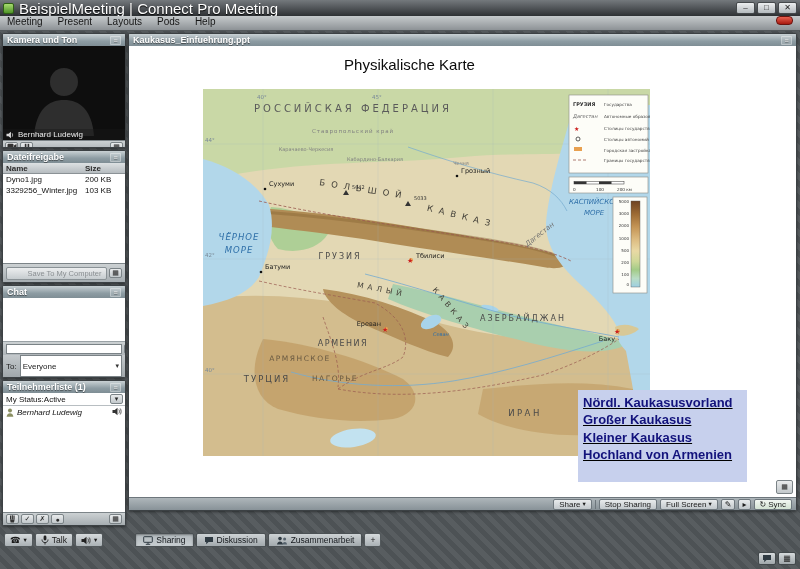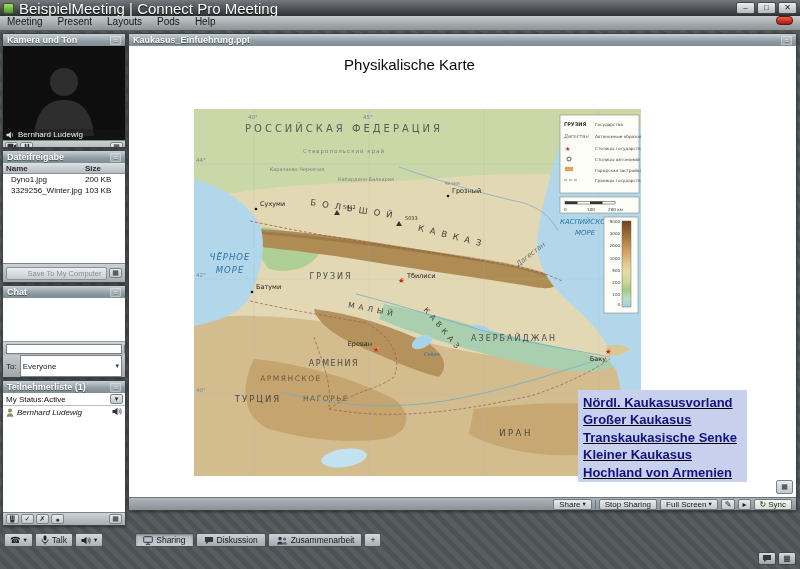--- a/index.html
+++ b/index.html
@@ -49,21 +49,21 @@
     font-size:7px; color:#2a2a2a; }
   .vc-spacer { flex:1; }
 
   
   .fs-header { flex:0 0 11px; display:flex; font-size:8px; font-weight:bold; color:#2c2c2c;
     background:linear-gradient(#dde1e3,#b6bcc0); border-bottom:1px solid #8b9296; align-items:center; }
   .fs-col-name { flex:1; padding-left:3px; }
   .fs-col-size { width:40px; }
   .fs-list { flex:1; background:#fff; font-size:8px; color:#111; }
   .fs-row { display:flex; height:11px; align-items:center; }
-  .fs-row .n { flex:1; padding-left:8px; white-space:nowrap; overflow:hidden; }
+  .fs-row .n { flex:1; padding-left:3px; white-space:nowrap; overflow:hidden; }
   .fs-row .s { width:40px; }
   .fs-bottom { flex:0 0 19px; display:flex; align-items:center; gap:2px; padding:0 3px;
     background:linear-gradient(#ccd1d3,#a6adb1); border-top:1px solid #7c8488; }
   .save-btn { height:13px; flex:1; font-size:7.5px; color:#8a8f92;
     background:linear-gradient(#eceeef,#c6cccf); border:1px solid #8a9296; border-radius:2px;padding-left:16px; }
 
   
   .chat-area { flex:1; background:#fff; border-bottom:1px solid #9aa2a6; }
   .chat-input-row { flex:0 0 13px; display:flex; align-items:center; gap:2px; padding:1px 3px;
     background:linear-gradient(#ccd1d3,#b0b6ba); }
@@ -81,21 +81,21 @@
   .att-row { flex:0 0 12px; display:flex; align-items:center; gap:3px; background:#fff;
     font-size:8px; padding:0 3px; color:#111; font-style:italic; }
   .att-fill { flex:1; background:#fff; }
   .att-bottom { flex:0 0 13px; display:flex; align-items:center; gap:2px; padding:0 3px;
     background:linear-gradient(#ccd1d3,#a6adb1); border-top:1px solid #7c8488; }
 
   
   .share-body { position:relative; flex:1; background:#fff; }
   .slide-title { position:absolute; left:57px; top:10px; width:447px; text-align:center;
     font-size:15px; color:#0a0a0a; }
-  .map-wrap { position:absolute; left:65px; top:43px; width:447px; height:344px;margin-top:20px; }
+  .map-wrap { position:absolute; left:74px; top:43px; width:447px; height:344px; }
   .overlay-box { position:absolute; left:449px; top:344px; width:169px; height:92px;
     background:#c7d0ed; padding:4px 5px;text-decoration:underline; }
   .overlay-box div { font-size:13px; font-weight:bold; color:#12127c; line-height:17.4px; white-space:nowrap; }
   .corner-btn { position:absolute; right:3px; bottom:3px; width:17px; height:14px; }
   .ctrl-bar { flex:0 0 13px; display:flex; align-items:center; justify-content:flex-end; gap:3px;
     padding:0 4px; background:linear-gradient(#aeb6ba,#889298); border-top:1px solid #6d767c; }
   .cbtn { height:11px; display:flex; align-items:center; gap:2px; padding:0 5px; font-size:8px; color:#1c1c1c;
     background:linear-gradient(#e8ebec,#c2c8cc); border:1px solid #6f787e; border-radius:2px; }
   .cbtn .car { font-size:6.5px; }
   .cbtn.icon-only { padding:0 3px; }
@@ -437,21 +437,20 @@
               <text x="426" y="187">100</text>
               <text x="426" y="197">0</text>
             </g>
           </g>
         </svg>
         </div>
 
         <div class="overlay-box">
           <div>Nördl. Kaukasusvorland</div>
           <div>Großer Kaukasus</div>
-          <div>Transkaukasische Senke</div>
           <div>Kleiner Kaukasus</div>
           <div>Hochland von Armenien</div>
         </div>
 
         <span class="mini-btn corner-btn">▦</span>
       </div>
 
       <div class="ctrl-bar">
         <span class="cbtn">
           <span>Share</span>

